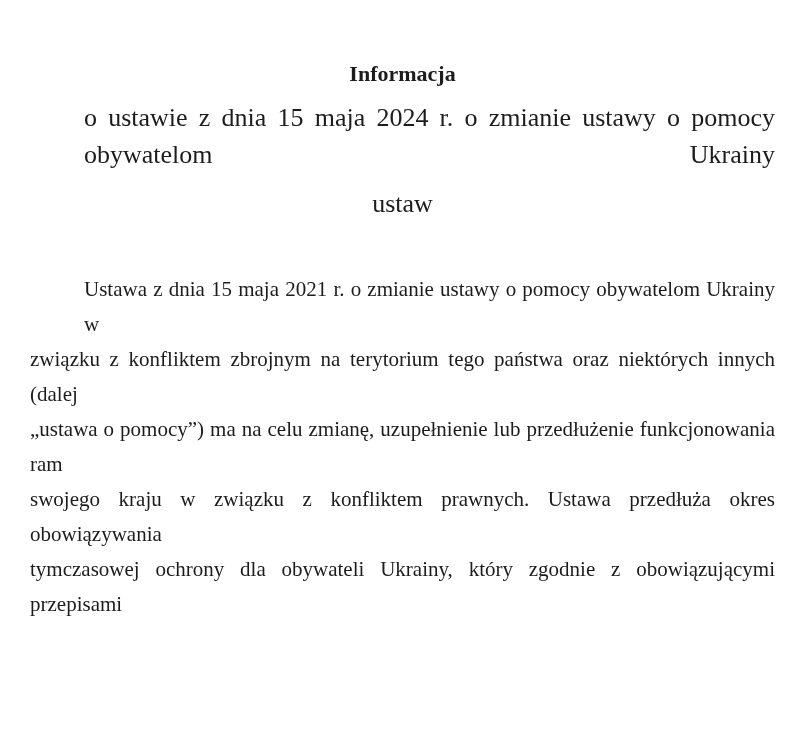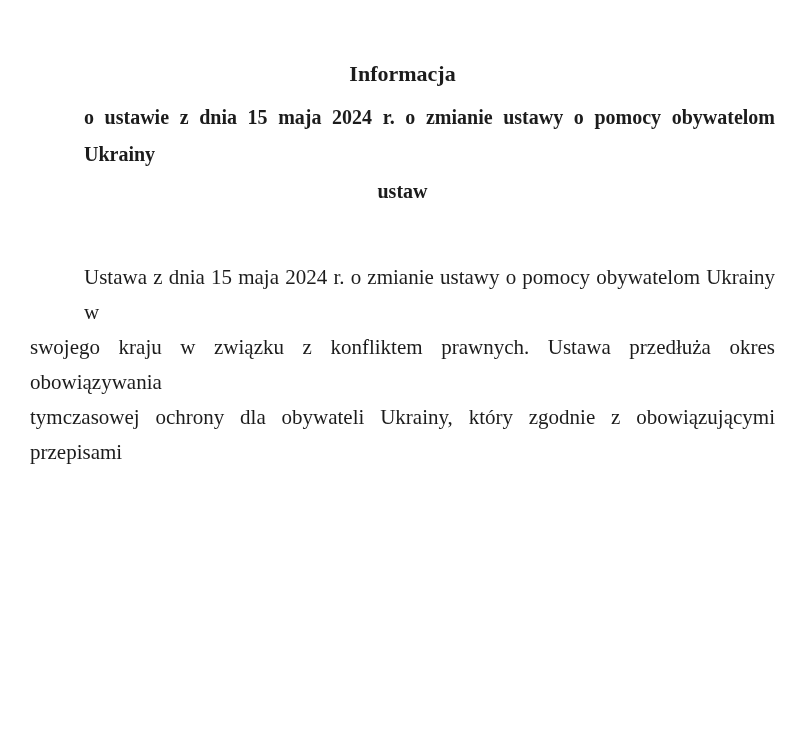--- a/index.html
+++ b/index.html
@@ -22,34 +22,35 @@
     font-family: "Liberation Serif", "DejaVu Serif", serif;
   }
   .doc-title {
     font-weight: bold;
     font-size: 22px;
     line-height: 37px;
     text-align: center;
   }
   .doc-subtitle {
     margin-top: 7px;
-    font-weight: bold;
-    font-size: 20px;
+    font-weight: normal;
+    font-size: 26px;
     line-height: 37px;
   }
   .doc-subtitle .line {
     text-align: justify;
     text-align-last: justify;
   }
   .doc-subtitle .line.first {
     padding-left: 54px;
   }
   .doc-subtitle .line.last {
     text-align: right;
     text-align-last: center;
+    margin-top: 12px;
   }
   .doc-body {
     margin-top: 50px;
     font-size: 21px;
     line-height: 35px;
   }
   .doc-body .line {
     text-align: justify;
     text-align-last: justify;
   }
@@ -63,19 +64,21 @@
 <div class="page">
 
   <div class="doc-title">Informacja</div>
 
   <div class="doc-subtitle">
     <div class="line first">o ustawie z dnia 15 maja 2024 r. o zmianie ustawy o pomocy obywatelom Ukrainy</div>
     <div class="line last">ustaw</div>
   </div>
 
   <div class="doc-body">
-    <div class="line first">Ustawa z dnia 15 maja 2024 r. o zmianie ustawy o pomocy obywatelom Ukrainy w</div>
+    <div class="line first">Ustawa z dnia 15 maja 2021 r. o zmianie ustawy o pomocy obywatelom Ukrainy w</div>
+    <div class="line">związku z konfliktem zbrojnym na terytorium tego państwa oraz niektórych innych (dalej</div>
+    <div class="line">„ustawa o pomocy”) ma na celu zmianę, uzupełnienie lub przedłużenie funkcjonowania ram</div>
     <div class="line">swojego kraju w związku z konfliktem prawnych. Ustawa przedłuża okres obowiązywania</div>
     <div class="line">tymczasowej ochrony dla obywateli Ukrainy, który zgodnie z obowiązującymi przepisami</div>
 
   </div>
 
 </div>
 
 </body></html>

